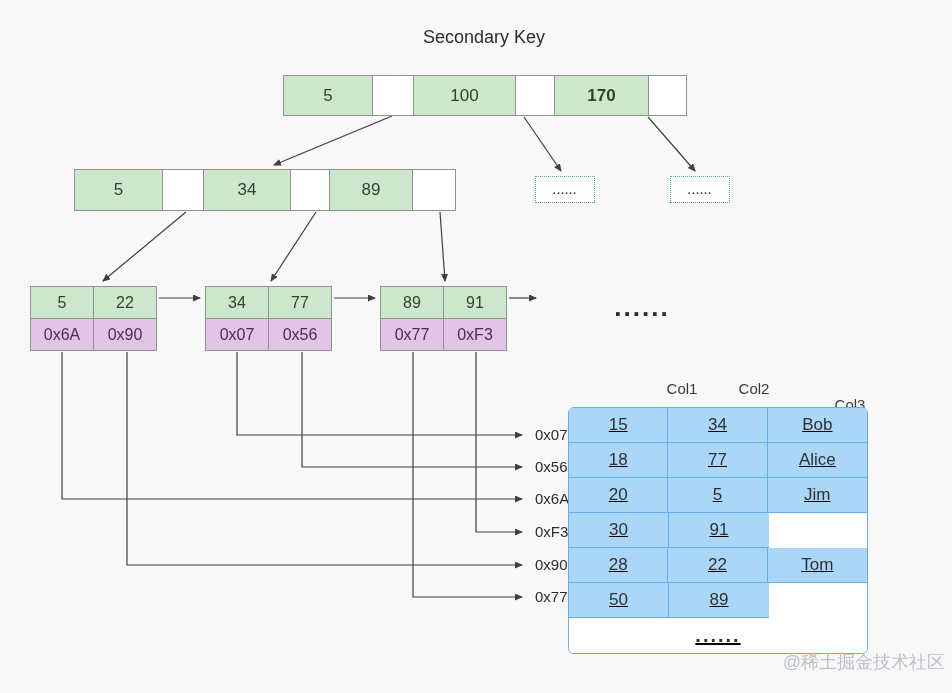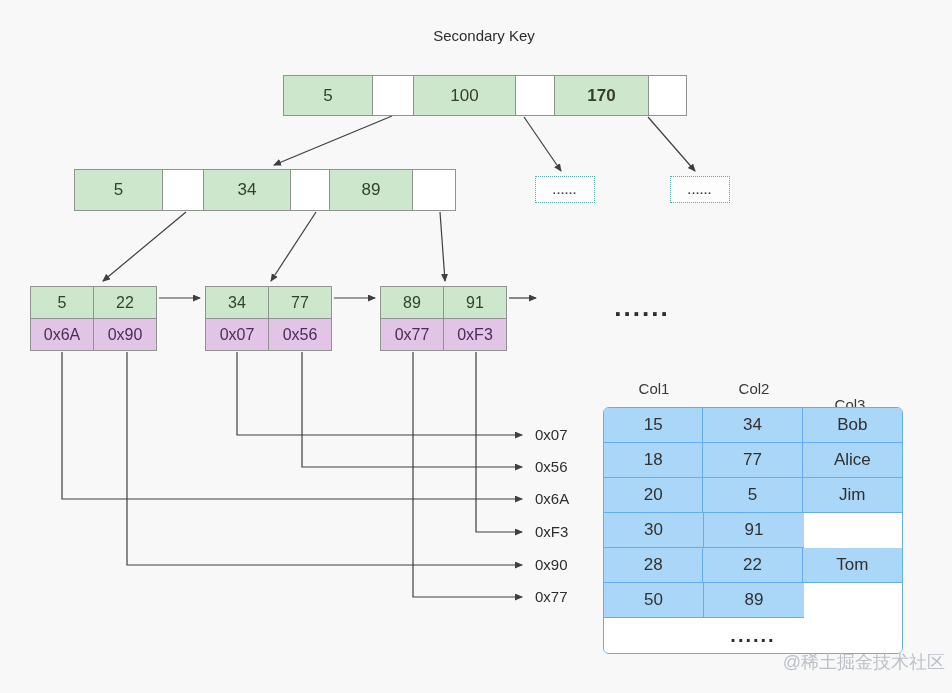--- a/index.html
+++ b/index.html
@@ -1,20 +1,20 @@
 <!DOCTYPE html>
 <html><head>
 <meta charset="utf-8">
 <style>
   html,body{margin:0;padding:0;}
   body{font-family:"Liberation Sans","DejaVu Sans",sans-serif;}
   #canvas{position:relative;width:952px;height:693px;background:#f7f8f7;overflow:hidden;}
 
   .abs{position:absolute;}
-  .title{font-size:15px;color:#2d2d2d;text-align:center;}
+  .title{font-size:18px;color:#2d2d2d;text-align:center;}
 
   
   .noderow{position:absolute;display:flex;}
   .noderow .cell{box-sizing:border-box;border:1px solid #8f948f;margin-left:-1px;
                  display:flex;align-items:center;justify-content:center;
                  font-size:17px;color:#33402f;}
   .noderow .cell:first-child{margin-left:0;}
   .noderow .g{background:#cde7cc;}
   .noderow .w{background:#ffffff;}
 
@@ -30,22 +30,22 @@
   .dashedbox{position:absolute;box-sizing:border-box;border:1.5px dotted #55aaa6;background:#fdfdfd;
              display:flex;align-items:center;justify-content:center;
              font-size:11px;font-weight:bold;color:#3a3a3a;letter-spacing:1px;}
 
   .bigdots{position:absolute;font-size:26px;font-weight:800;color:#2e2e2e;letter-spacing:2px;line-height:26px;}
 
   .ptr-label{position:absolute;font-size:15px;color:#2e2e2e;line-height:20px;}
 
   .colhdr{position:absolute;width:100px;text-align:center;font-size:15px;color:#3a3a3a;}
 
-  .tbl{position:absolute;left:603px;top:407px;width:300px;box-sizing:border-box;
-       border:1.5px solid #63adf0;border-radius:6px;background:#ffffff;overflow:hidden;}
+  .tbl{position:absolute;left:568px;top:407px;width:300px;box-sizing:border-box;
+       border:1.5px solid #63adf0;border-radius:6px;background:#ffffff;overflow:hidden;text-decoration:underline;}
   .tbl .trow{display:flex;}
   .tbl .tcell{box-sizing:border-box;width:100px;height:35px;
               border-right:1.5px solid #63adf0;border-bottom:1.5px solid #63adf0;
               background:#aad7f8;display:flex;align-items:center;justify-content:center;
               font-size:17px;color:#303030;}
   .tbl .tcell:last-child{border-right:none;}
   .tbl .morerow{height:35px;background:#ffffff;display:flex;align-items:center;justify-content:center;
                 font-size:20px;font-weight:800;letter-spacing:2px;color:#2e2e2e;}
 
   .watermark{position:absolute;font-size:18px;color:#bcc1c9;text-align:right;}
@@ -142,21 +142,21 @@
 
   <div class="bigdots" style="left:612px;top:294px;width:60px;text-align:center;">......</div>
 
   <div class="ptr-label" style="left:535px;top:425px;">0x07</div>
   <div class="ptr-label" style="left:535px;top:457px;">0x56</div>
   <div class="ptr-label" style="left:535px;top:489px;">0x6A</div>
   <div class="ptr-label" style="left:535px;top:522px;">0xF3</div>
   <div class="ptr-label" style="left:535px;top:555px;">0x90</div>
   <div class="ptr-label" style="left:535px;top:587px;">0x77</div>
 
-  <div class="colhdr" style="left:604px;top:380px;">Col1</div>
+  <div class="colhdr" style="left:632px;top:380px;">Col1</div>
   <div class="colhdr" style="left:704px;top:380px;">Col2</div>
   <div class="colhdr" style="left:800px;top:396px;">Col3</div>
 
   <div class="tbl">
     <div class="trow">
       <div class="tcell">15</div>
       <div class="tcell">34</div>
       <div class="tcell">Bob</div>
     </div>
     <div class="trow">

